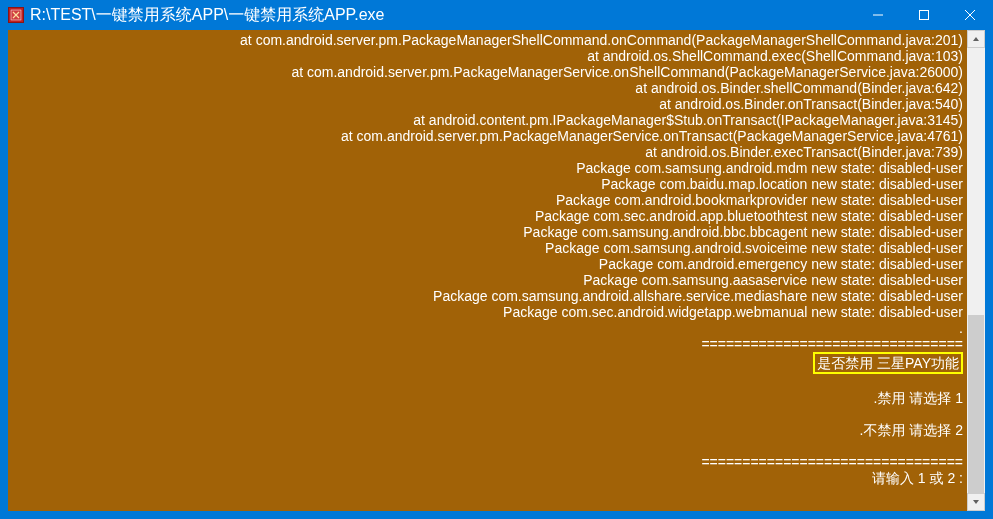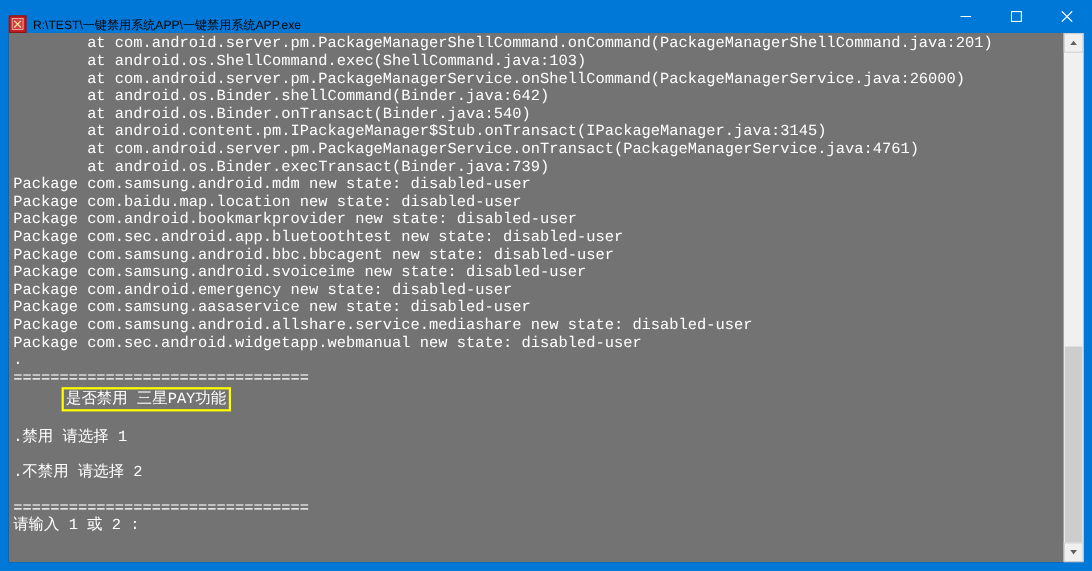--- a/index.html
+++ b/index.html
@@ -25,24 +25,24 @@
       height: 519px;
       background: #0078d7;
       display: flex;
       flex-direction: column;
     }
 
     .titlebar {
       height: 30px;
       background: #0078d7;
       display: flex;
-      align-items: flex-end;
+      align-items: center;
       justify-content: space-between;
-      color: #000000;
-      font-size: 11px;
+      color: #ffffff;
+      font-size: 16px;
     }
 
     .titlebar-left {
       display: flex;
       align-items: center;
       gap: 6px;
       padding-left: 8px;
     }
 
     .app-icon {
@@ -75,28 +75,29 @@
     .console-wrapper {
       flex: 1;
       margin: 0 8px 8px 8px;
       background: #000;
       position: relative;
       display: flex;
     }
 
     .console {
       flex: 1;
-      background: #737373;
+      background: #a16207;
       color: #ffffff;
-      font-family: Liberation Mono, monospace;
+      font-family: Liberation Sans, sans-serif;
       font-size: 14px;
       line-height: 16px;
       padding: 2px 4px;
       overflow: hidden;
       white-space: pre;
+      text-align: right;
     }
 
     .console .line {
       white-space: pre;
     }
 
     .highlight-box {
       display: inline-block;
       border: 2px solid #ffff00;
       color: #ffffff;

